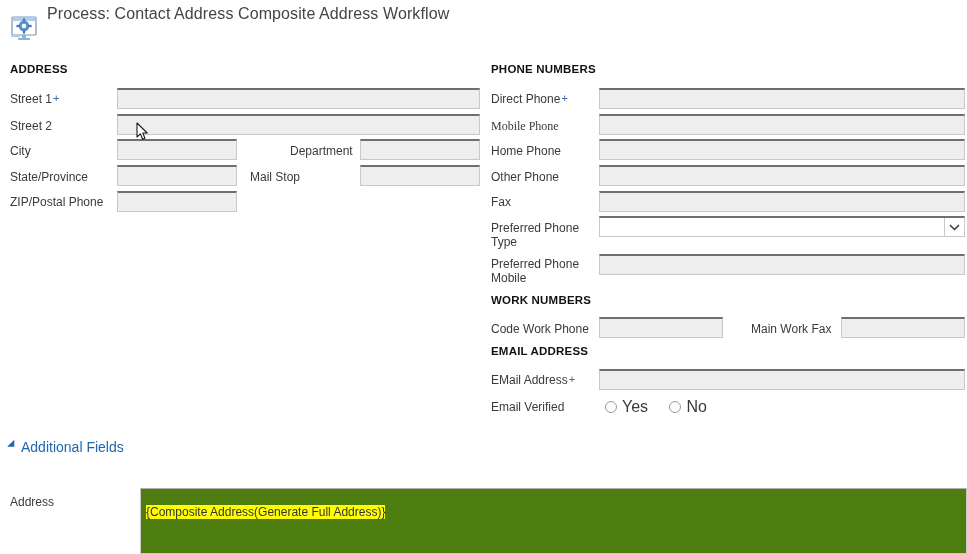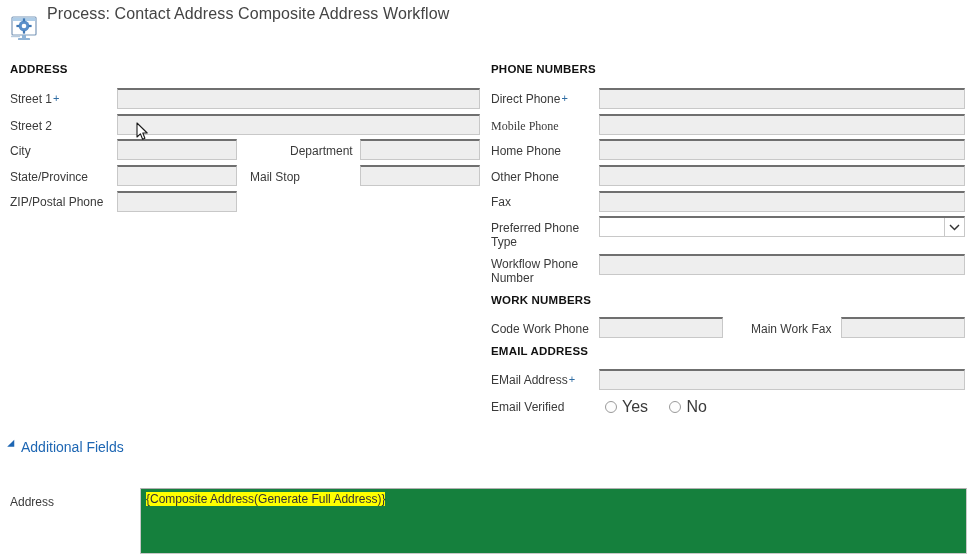--- a/index.html
+++ b/index.html
@@ -139,24 +139,24 @@
     margin-right: 6px;
     position: relative;
     top: -2px;
   }
 
   .textarea {
     position: absolute;
     left: 140px; top: 488px;
     width: 827px; height: 66px;
     box-sizing: border-box;
-    background: #15803d;
+    background: #4d7c0f;
     border: 1px solid #c8c8c8;
     border-top: 1px solid #b0b0b0;
-    padding: 3px 5px;
+    padding: 16px 5px;
     font-size: 12px;
     color: #333333;
     overflow: hidden;
   }
   .token {
     background: #ffff00;
     color: #333333;
   }
 
   
@@ -239,21 +239,21 @@
 
 <div class="flabel" style="left:491px; top:221px; width:100px;">Preferred Phone Type</div>
 <div class="selectbox" style="left:599px; top:216px; width:366px;">
   <span class="sel-btn">
     <svg width="11" height="7" viewBox="0 0 11 7">
         <path d="M1 1 L5.5 5.6 L10 1" fill="none" stroke="#333333" stroke-width="1.4"></path>
       </svg>
   </span>
 </div>
 
-<div class="flabel" style="left:491px; top:257px; width:100px;">Workflow Phone Number</div>
+<div class="flabel" style="left:491px; top:257px; width:100px;">Preferred Phone Mobile</div>
 <div class="fieldbox" style="left:599px; top:254px; width:366px;"></div>
 
 <div class="section-head" style="left:491px; top:294px;">WORK NUMBERS</div>
 
 <div class="flabel" style="left:491px; top:322px;">Code Work Phone</div>
 <div class="fieldbox" style="left:599px; top:317px; width:124px;"></div>
 
 <div class="flabel" style="left:751px; top:322px;">Main Work Fax</div>
 <div class="fieldbox" style="left:841px; top:317px; width:124px;"></div>
 

